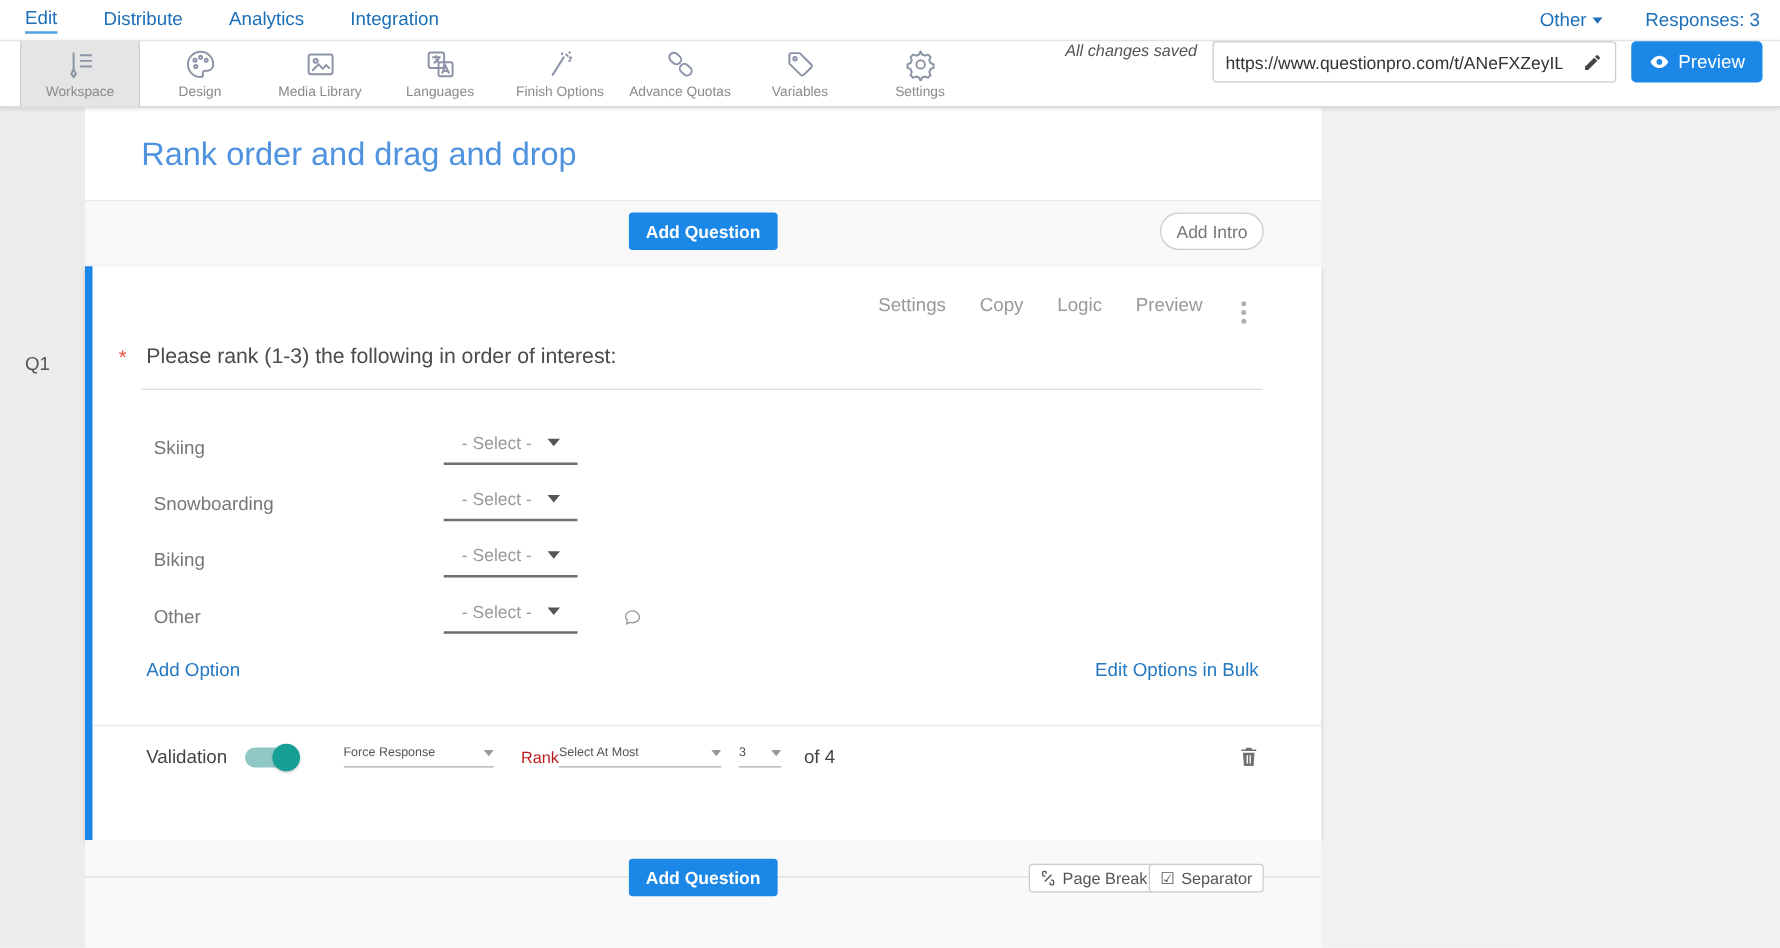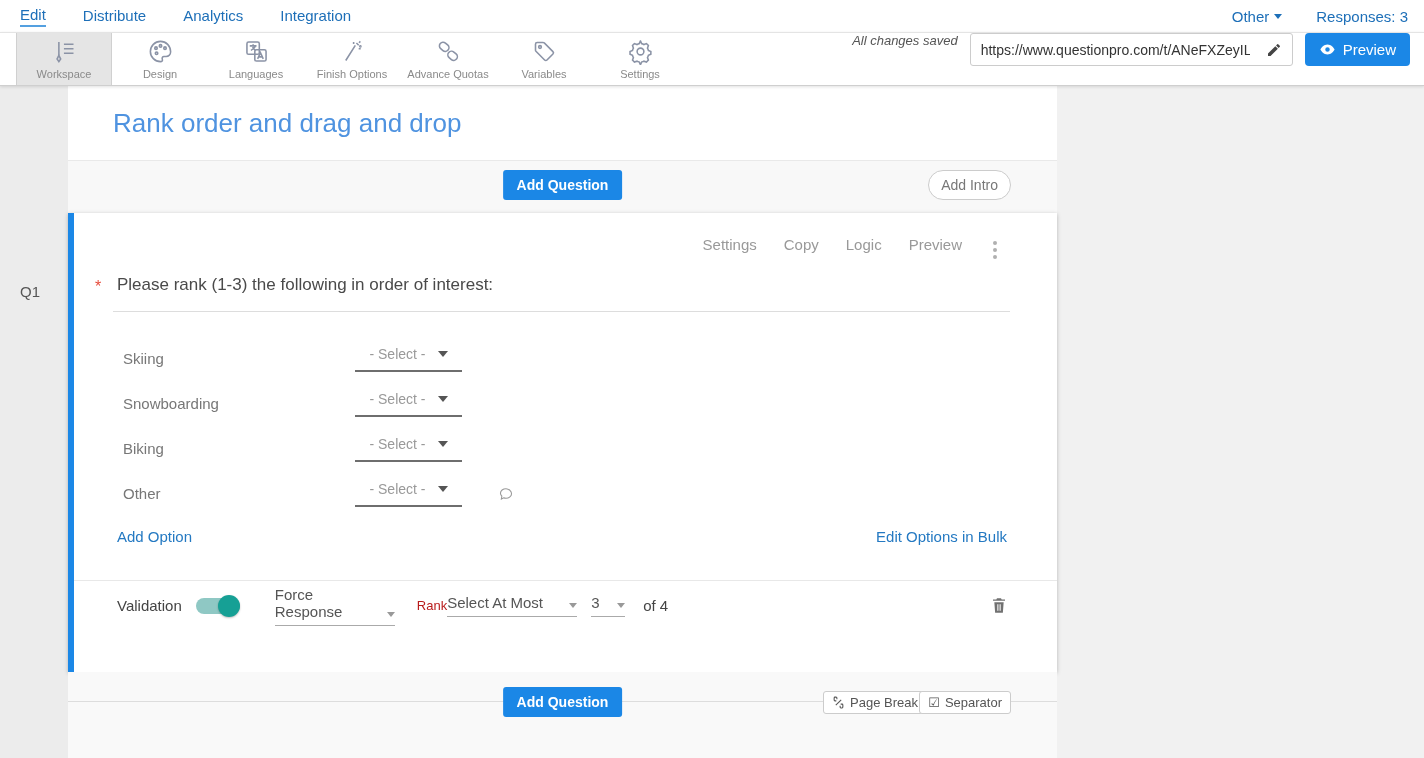--- a/index.html
+++ b/index.html
@@ -109,21 +109,21 @@
   .link { font-size:15px; color:#2479c2; cursor:pointer; }
   .rank-note { margin:21px 0 0 43px; font-size:17px; color:#666; height:20px; }
   .validation-row {
     margin-top:34px; border-top:1px solid #e8e8e8; height:50px;
     display:flex; align-items:center; padding-left:43px;
   }
   .validation-label { font-size:15px; color:#444; }
   .toggle { width:44px; height:16px; background:#8fc8c4; border-radius:8px; margin-left:14px; position:relative; cursor:pointer; }
   .toggle-knob { width:22px; height:22px; border-radius:50%; background:#16a095; position:absolute; right:0; top:-3px; box-shadow:0 1px 2px rgba(0,0,0,0.25); }
   .mini-select { display:flex; align-items:end; gap:8px; border-bottom:1px solid #aaa; padding-bottom:5px; cursor:pointer; }
-  .mini-select-text { font-size:15px; color:#555; }
+  .mini-select-text { font-size:10px; color:#555;text-align:right; }
   .caret-gray { width:0;height:0;border-left:4px solid transparent;border-right:4px solid transparent;border-top:5px solid #999; margin-bottom:3px; }
   .v-force { margin-left:35px; width:120px; justify-content:space-between; }
   .v-rank-label { margin-left:22px; font-size:13px; color:#b91c1c; }
   .v-mode { width:130px; justify-content:space-between; }
   .v-value { margin-left:14px; width:34px; justify-content:space-between; }
   .v-of { margin-left:18px; font-size:15px; color:#444; }
   .trash-btn { margin-left:auto; margin-right:50px; color:#717171; cursor:pointer; display:flex; }
   
   .bottom-strip { height:86px; position:relative; background:#f9f9f9; }
   .strip-line { position:absolute; top:29px; left:0; right:0; border-top:1px solid #ddd; }
@@ -183,20 +183,30 @@
             <circle cx="12" cy="7" r="1.1"></circle>
             <circle cx="16" cy="9" r="1.1"></circle>
             <circle cx="8.5" cy="13.5" r="1.1"></circle>
         </svg>
       </span>
       <span class="tb-label">Design</span>
     </div>
     <div class="tb-item">
       <span class="tb-icon">
         <svg width="27" height="27" viewBox="0 0 24 24" fill="none" stroke="currentColor" stroke-width="1.4">
+          <rect x="3.5" y="5" width="17" height="14" rx="1.5"></rect>
+          <circle cx="8.5" cy="9.5" r="1.4"></circle>
+          <path d="M6 16.5l4.5-4.5 3 3 2.5-2.5 2.5 2.5"></path>
+        </svg>
+      </span>
+      <span class="tb-label">Media Library</span>
+    </div>
+    <div class="tb-item">
+      <span class="tb-icon">
+        <svg width="27" height="27" viewBox="0 0 24 24" fill="none" stroke="currentColor" stroke-width="1.4">
           <rect x="3.5" y="3.5" width="11" height="11" rx="1.5"></rect>
           <path d="M6 7h6M9 5.5V7M7 11c2-.8 3.5-2.2 4-4M11 11C9.8 10 9 9 8.6 8"></path>
           <rect x="10.5" y="10.5" width="10" height="10" rx="1.5"></rect>
           <path d="M13 18.5l2.5-5.5 2.5 5.5M13.8 16.8h3.4"></path>
         </svg>
       </span>
       <span class="tb-label">Languages</span>
     </div>
     <div class="tb-item">
       <span class="tb-icon">

